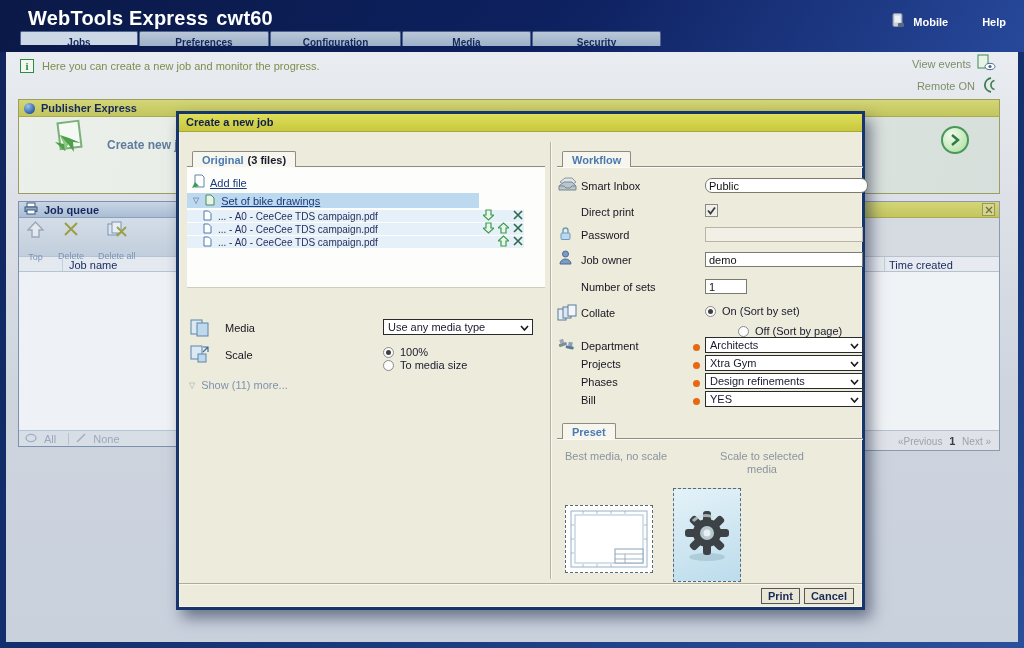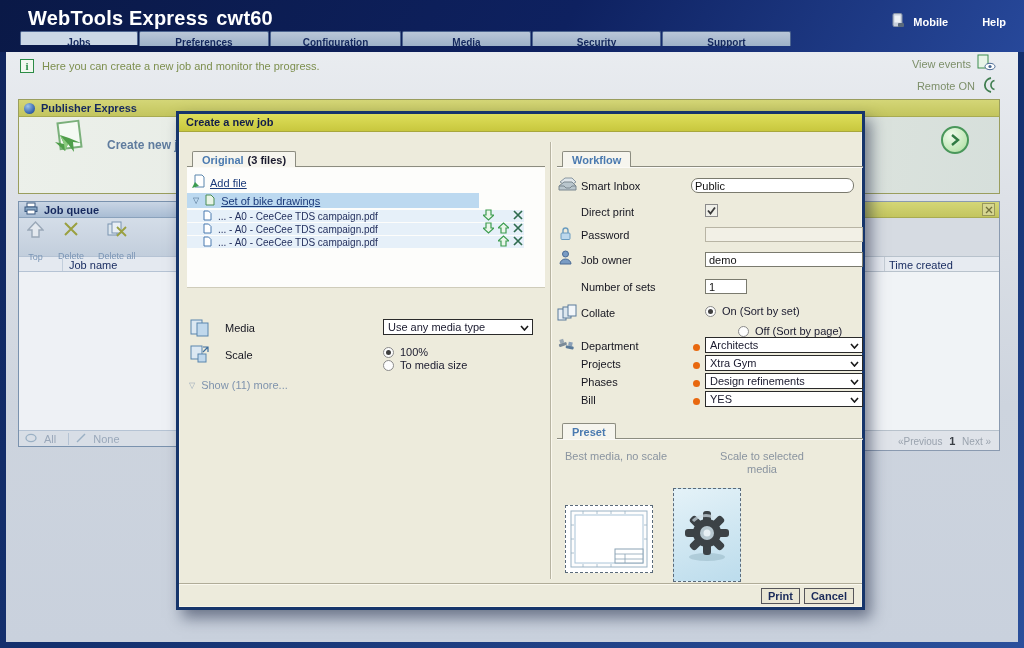--- a/index.html
+++ b/index.html
@@ -146,21 +146,20 @@
       </span>
       <span>Mobile</span>
       <span class="gap"></span>
       <span>Help</span>
     </div>
     <div class="tab active" style="left:20px;  width:118px;">Jobs</div>
     <div class="tab" style="left:139px; width:130px;">Preferences</div>
     <div class="tab" style="left:270px; width:131px;">Configuration</div>
     <div class="tab" style="left:402px; width:129px;">Media</div>
     <div class="tab" style="left:532px; width:129px;">Security</div>
-    <div class="tab" style="left:662px; width:129px;">Support</div>
   </div>
 
   <div class="content"></div>
 
   <div class="info-left">
     <span class="info-icon">i</span>
     <span>Here you can create a new job and monitor the progress.</span>
   </div>
   <div class="evt-row" style="right:28px; top:54px;">
     <span>View events</span>
@@ -412,21 +411,21 @@
       </div>
 
       <span class="ic-abs" style="left:0; top:26px;">
         <svg width="21" height="17" viewBox="0 0 21 17">
             <path d="M3 6 L8 2 h7 l4 4 -5 3 h-6 z" fill="#dfe6ea" stroke="#8a97a0"></path>
             <path d="M2 10 L7 6 h8 l4 4 v4 H2 z" fill="#b9c6cd" stroke="#7a878f"></path>
             <path d="M2 10 h5 l2 2 h4 l2 -2 h4" fill="none" stroke="#7a878f"></path>
           </svg>
       </span>
       <span class="field-lbl" style="left:24px; top:30px;">Smart Inbox</span>
-      <input class="inp" style="left: 134px; top: 28px; width: 163px; border-radius: 7px;" value="Public">
+      <input class="inp" style="left: 148px; top: 28px; width: 163px; border-radius: 7px;" value="Public">
 
       <span class="field-lbl" style="left:24px; top:56px;">Direct print</span>
       <span class="chk" style="left:148px; top:54px;">
         <svg width="11" height="11" viewBox="0 0 11 11">
             <path d="M2 5.5 l2.5 3 4.5 -6" fill="none" stroke="#3a3a3a" stroke-width="1.8"></path>
           </svg>
       </span>
 
       <span class="ic-abs" style="left:2px; top:76px;">
         <svg width="13" height="15" viewBox="0 0 13 15">

